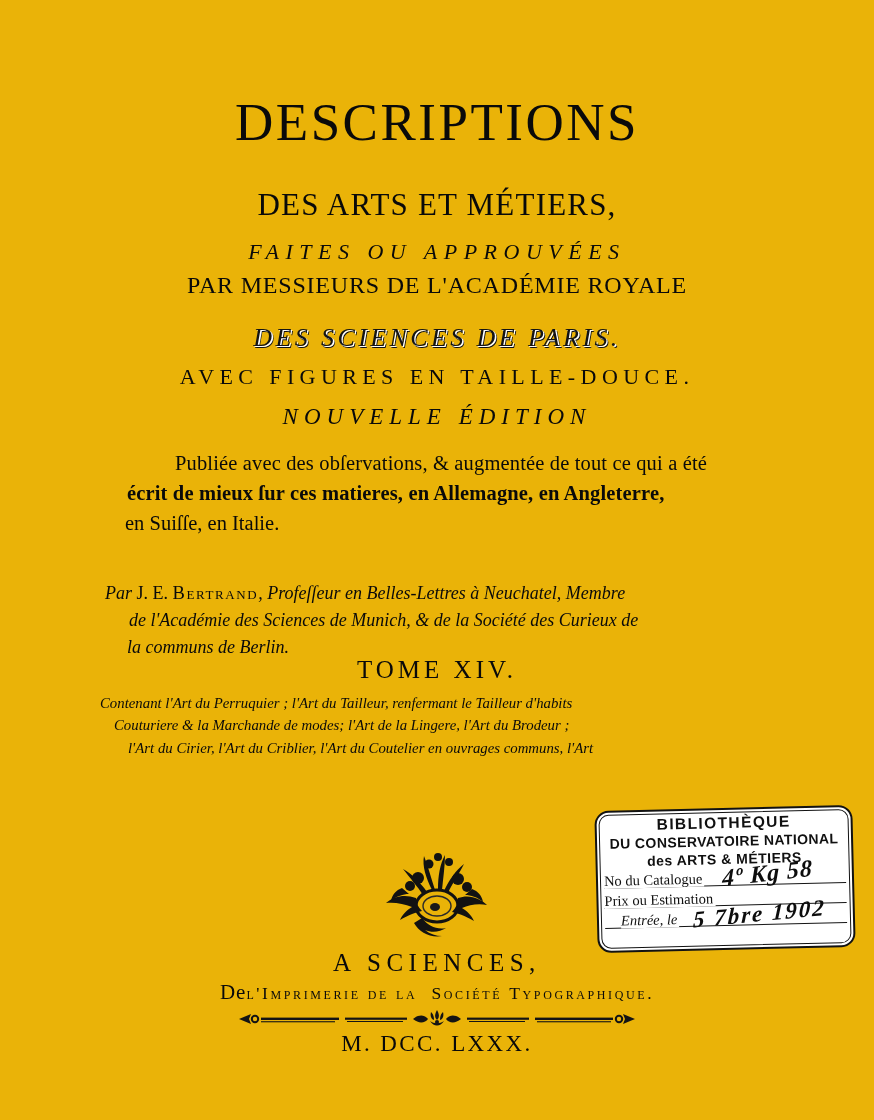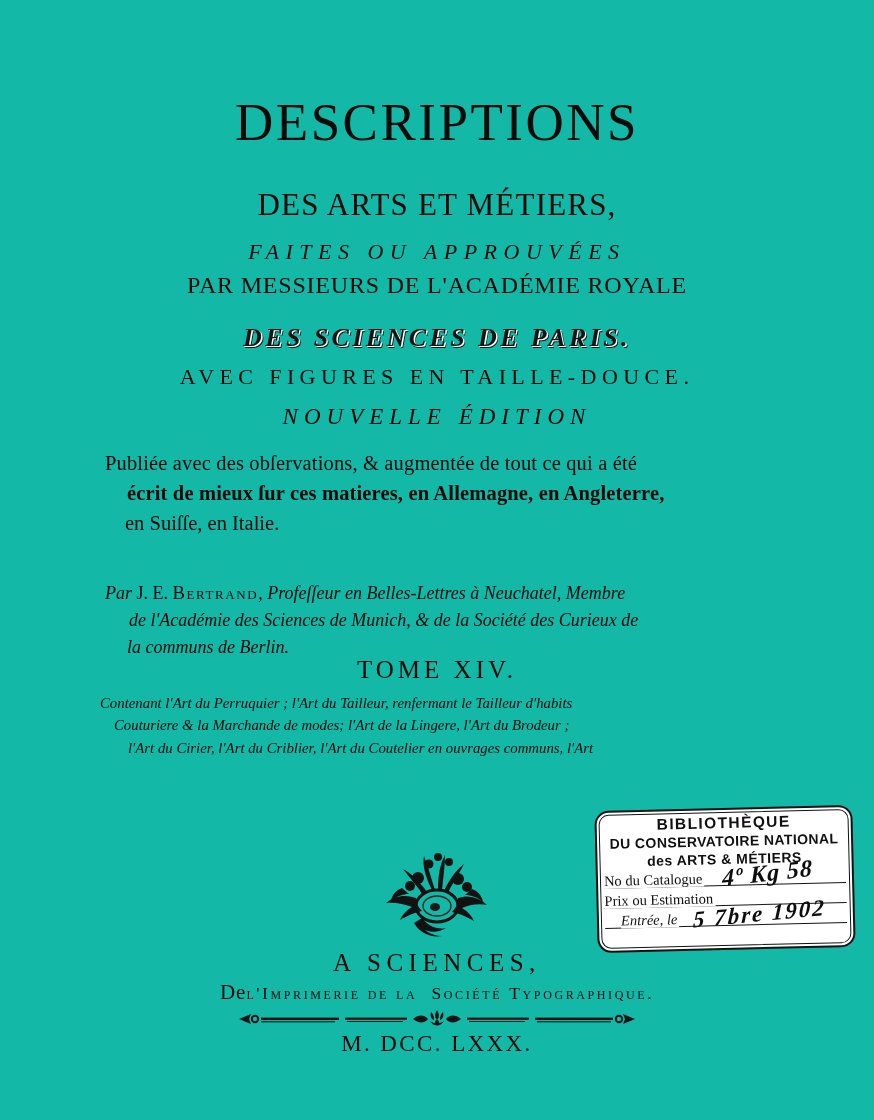--- a/index.html
+++ b/index.html
@@ -13,21 +13,21 @@
     position: relative;
     overflow: hidden;
     font-family: "Liberation Serif", "DejaVu Serif", serif;
     color: #0a0a0a;
     -webkit-font-smoothing: antialiased;
   }
 
   .page {
     position: absolute;
     inset: 0;
-    background: #14b8a6;
+    background: #eab308;
   }
 
   
   .line {
     text-align: center;
     white-space: nowrap;
   }
 
   
   .t-descriptions {
@@ -61,21 +61,21 @@
     font-size: 24px;
     letter-spacing: 0.8px;
     line-height: 1;
   }
 
   .t-sciences {
     position: absolute;
     top: 325px; left: 0; right: 0;
     font-size: 26px;
     font-style: italic;
-    font-weight: 700;
+    font-weight: 400;
     letter-spacing: 3.4px;
     line-height: 1;
     color: #141414;
     text-shadow: 1.4px 1.1px 0 #ffffff, 2.1px 1.7px 0 #101010;
     text-align: center;
   }
 
   .t-figures {
     position: absolute;
     top: 366px; left: 0; right: 0;
@@ -95,21 +95,21 @@
 
   
   .p-publiee {
     position: absolute;
     top: 448px;
     left: 105px;
     width: 672px;
     font-size: 20.5px;
     line-height: 30px;
   }
-  .p-publiee .l1 { text-align: left; letter-spacing: 0.15px; }
+  .p-publiee .l1 { text-align: center; letter-spacing: 0.15px; }
   .p-publiee .l2 { text-align: left; padding-left: 22px; letter-spacing: 0.15px; font-weight: bold;}
   .p-publiee .l3 { text-align: left; padding-left: 20px; }
 
   
   .p-author {
     position: absolute;
     top: 580px;
     left: 105px;
     width: 680px;
     font-size: 18px;

